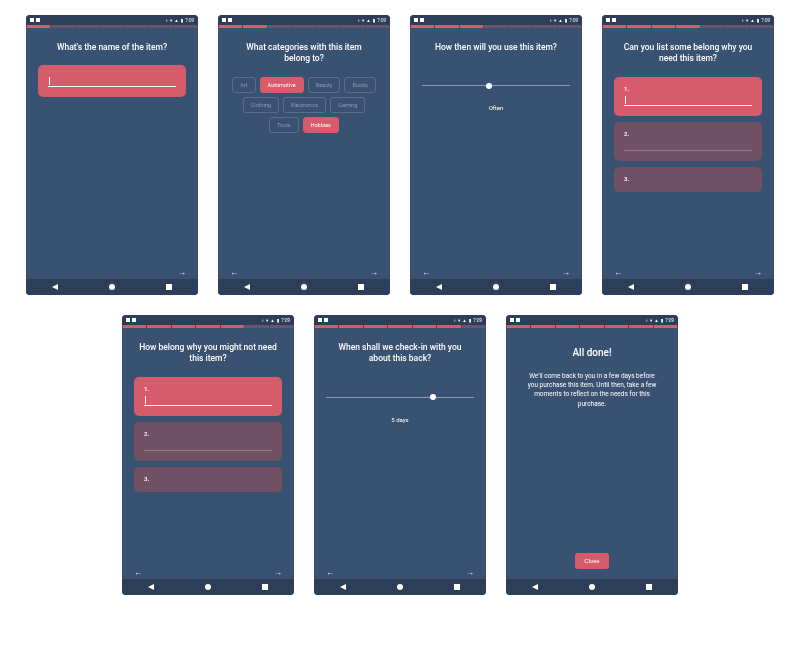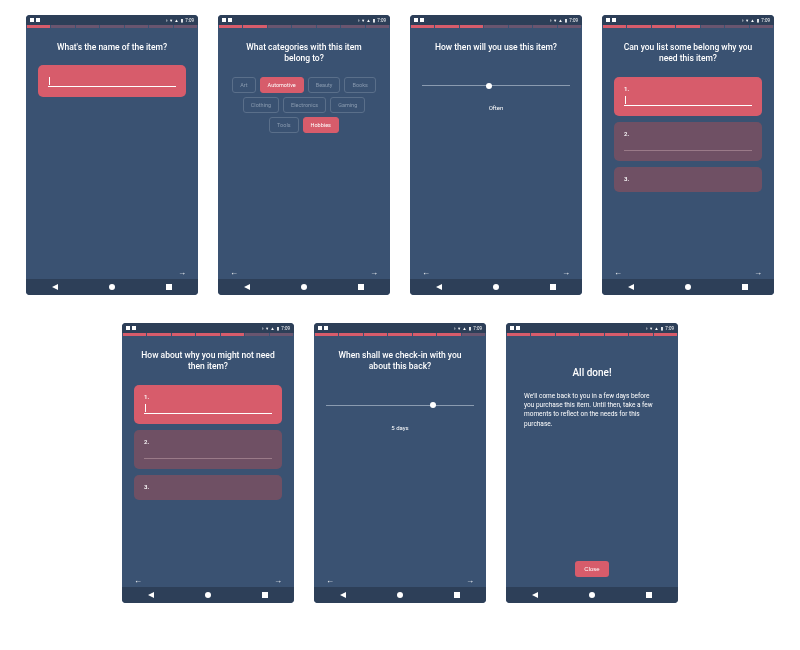--- a/index.html
+++ b/index.html
@@ -4,21 +4,21 @@
   <style>
     * { box-sizing: border-box; margin: 0; padding: 0; }
     body {
       background: #fff;
       font-family: -apple-system, Roboto, Arial, sans-serif;
       padding: 15px;
     }
     .grid {
       display: flex;
       flex-wrap: wrap;
-      gap: 28px;
+      gap: 20px;
       justify-content: center;
     }
     .row { display: flex; gap: 20px; justify-content: center; width: 100%; }
     .phone {
       width: 172px;
       height: 280px;
       background: #3a5272;
       border-radius: 4px;
       display: flex;
       flex-direction: column;
@@ -108,21 +108,21 @@
     }
     .slider-thumb {
       position: absolute;
       top: 50%;
       transform: translate(-50%, -50%);
       width: 6px; height: 6px;
       border-radius: 50%;
       background: #fff;
     }
     .slider-label { text-align: center; font-size: 6px; margin-top: 10px; }
-    .body-text { font-size: 6.5px; line-height: 1.45; padding: 0 6px; }
+    .body-text { font-size: 6.5px; text-align: center; line-height: 1.45; padding: 0 6px; }
     .close-btn {
       background: #d75c6b;
       color: #fff;
       font-size: 6px;
       padding: 5px 9px;
       border-radius: 3px;
       border: none;
       align-self: center;
       margin-top: auto;
       margin-bottom: 6px;
@@ -361,21 +361,21 @@
       <div class="progress">
           <div class="seg on"></div>
           <div class="seg on"></div>
           <div class="seg on"></div>
           <div class="seg on"></div>
           <div class="seg on"></div>
           <div class="seg"></div>
           <div class="seg"></div>
         </div>
       <div class="content">
-        <div class="title">How about why you might not need then item?</div>
+        <div class="title">How belong why you might not need this item?</div>
         <div class="card">
           <div class="card-label">1.</div>
           <div class="card-input-line">
               <div class="cursor"></div>
             </div>
         </div>
         <div class="card-dim">
           <div class="card-label">2.</div>
           <div class="card-input-line" style="border-color:#9a7a88"></div>
         </div>
@@ -455,21 +455,21 @@
       <div class="progress">
           <div class="seg on"></div>
           <div class="seg on"></div>
           <div class="seg on"></div>
           <div class="seg on"></div>
           <div class="seg on"></div>
           <div class="seg on"></div>
           <div class="seg on"></div>
         </div>
       <div class="content">
-        <div class="title" style="font-size:10px;margin-top:20px">All done!</div>
+        <div class="title" style="font-size:10px;margin-top:8px">All done!</div>
         <div class="body-text">We'll come back to you in a few days before you purchase this item. Until then, take a few moments to reflect on the needs for this purchase.</div>
         <button class="close-btn">Close</button>
       </div>
       <div class="navbar">
           <div class="tri"></div>
           <div class="circ"></div>
           <div class="sqr"></div>
         </div>
     </div>
 

